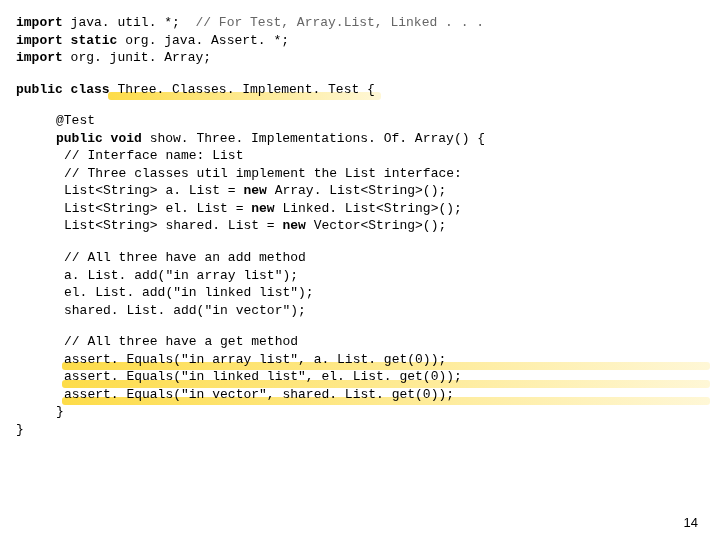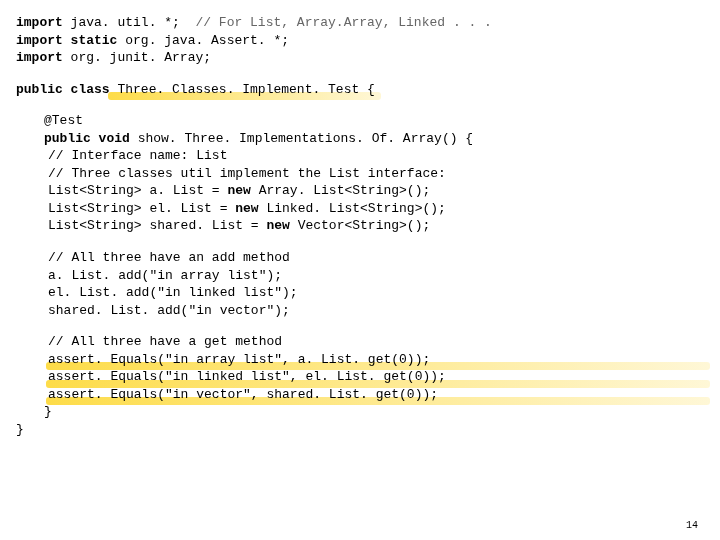--- a/index.html
+++ b/index.html
@@ -16,29 +16,29 @@
   }
   .kw{font-weight:bold}
   .cm{color:#666}
   .hl{position:relative;display:inline-block}
   .hl::after{
     content:"";position:absolute;left:-2px;right:-6px;bottom:-2px;height:8px;
     background:linear-gradient(90deg,rgba(253,216,53,.9),rgba(253,216,53,.2));
     z-index:-1;border-radius:3px;
   }
   .line{white-space:pre}
-  .blk1{margin-left:28px}
-  .blk2{margin-left:32px}
-  .pagenum{position:absolute;right:22px;bottom:8px;font-family:Liberation Mono, monospace;font-size:10px;color:#000}
+  .blk1{margin-left:40px}
+  .blk2{margin-left:48px}
+  .pagenum{position:absolute;right:22px;bottom:8px;font-family:Liberation Sans, sans-serif;font-size:13px;color:#000}
   .gap{height:14px}
 </style>
 </head>
 <body>
 
-<div class="line"><span class="kw">import</span><span> java. util. *;  </span><span class="cm">// For List, Array.Array, Linked . . .</span></div>
+<div class="line"><span class="kw">import</span><span> java. util. *;  </span><span class="cm">// For Test, Array.List, Linked . . .</span></div>
 <div class="line"><span class="kw">import</span><span class="kw"> static</span><span> org. java. Assert. *;</span></div>
 <div class="line"><span class="kw">import</span><span> org. junit. Array;</span></div>
 
 <div class="gap"></div>
 
 <div class="line"><span class="kw">public</span><span class="kw"> class</span><span class="hl"> Three. Classes. Implement. Test {</span></div>
 
 <div class="gap"></div>
 
 <div class="line blk1">@Test</div>

